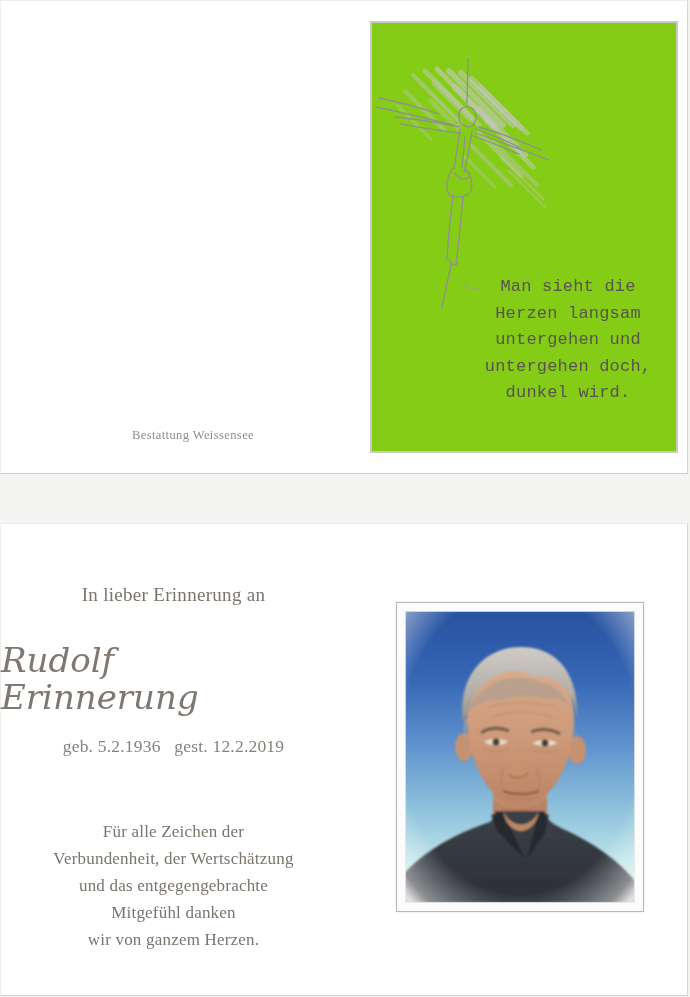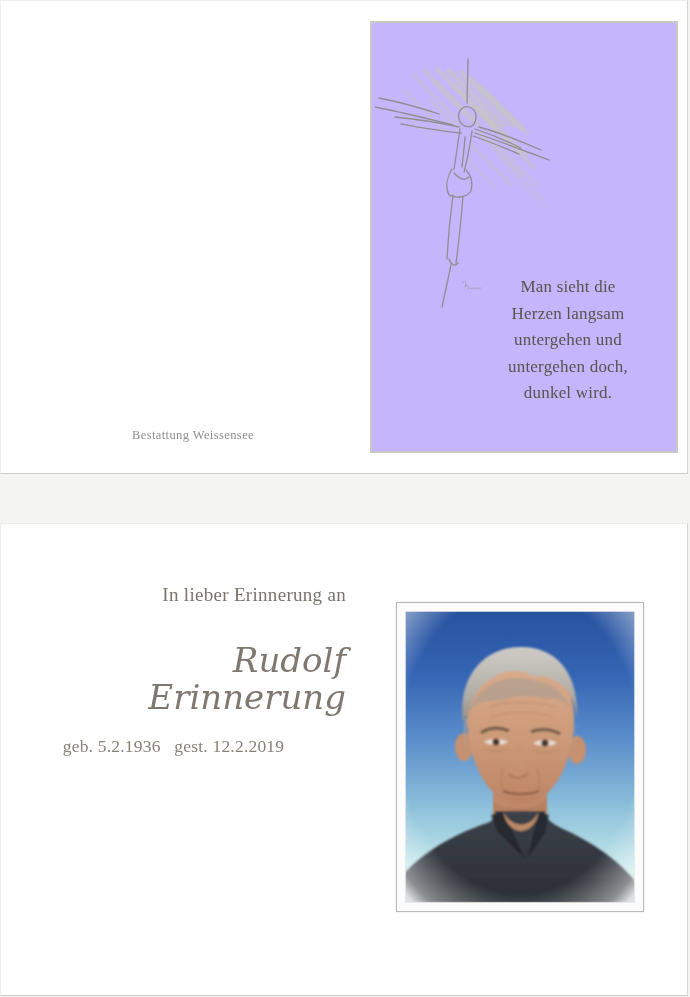--- a/index.html
+++ b/index.html
@@ -27,41 +27,42 @@
     text-align:center;
     font-size:12.5px; letter-spacing:0.4px;
     color:#8d8d8d;
     padding-left:39px;
   }
 
   .verse-panel {
     position:absolute; left:369px; top:20px;
     width:308px; height:432px;
     border:2px solid #c9c9c8;
-    background:#c4b5fd;
+    background:#84cc16;
+    font-family:Liberation Mono, monospace;
   }
   .sketch {
     position:absolute; left:3px; top:34px;
     width:186px; height:258px;
   }
   .verse {
     position:absolute; left:108px; top:251px; width:176px;
     text-align:center;
     font-size:17px; line-height:26.5px;
     color:#59544d; letter-spacing:0.2px;
   }
 
   .intro {
     position:absolute; left:0; top:60px; width:345px;
-    text-align:right;
+    text-align:center;
     font-size:19px; color:#7a746c; letter-spacing:0.3px;
   }
   .name {
     position:absolute; left:0; top:118px; width:345px;
-    text-align:right;
+    text-align:left;
     font-family:"DejaVu Serif", serif;
     font-style:italic;
     font-size:34px; line-height:37px;
     color:#7e7870;
   }
   .dates {
     position:absolute; left:0; top:212px; width:345px;
     text-align:center;
     font-size:17.5px; color:#87817a;
     white-space:pre-wrap; letter-spacing:0.2px;
@@ -169,20 +170,27 @@
 
   <div class="intro">In lieber Erinnerung an</div>
 
   <div class="name">
     <div>Rudolf</div>
     <div>Erinnerung</div>
   </div>
 
   <div class="dates">geb. 5.2.1936   gest. 12.2.2019</div>
 
+  <div class="thanks">
+    <div>Für alle Zeichen der</div>
+    <div>Verbundenheit, der Wertschätzung</div>
+    <div>und das entgegengebrachte</div>
+    <div>Mitgefühl danken</div>
+    <div>wir von ganzem Herzen.</div>
+  </div>
 
   <div class="photo-frame">
     <svg viewBox="0 0 230 292">
       <defs>
         <linearGradient id="sky" x1="0" y1="0" x2="0" y2="1">
           <stop offset="0" stop-color="#27529f"></stop>
           <stop offset="0.22" stop-color="#3565b4"></stop>
           <stop offset="0.45" stop-color="#5d90cc"></stop>
           <stop offset="0.68" stop-color="#8fc2dc"></stop>
           <stop offset="0.88" stop-color="#c2e7ea"></stop>

